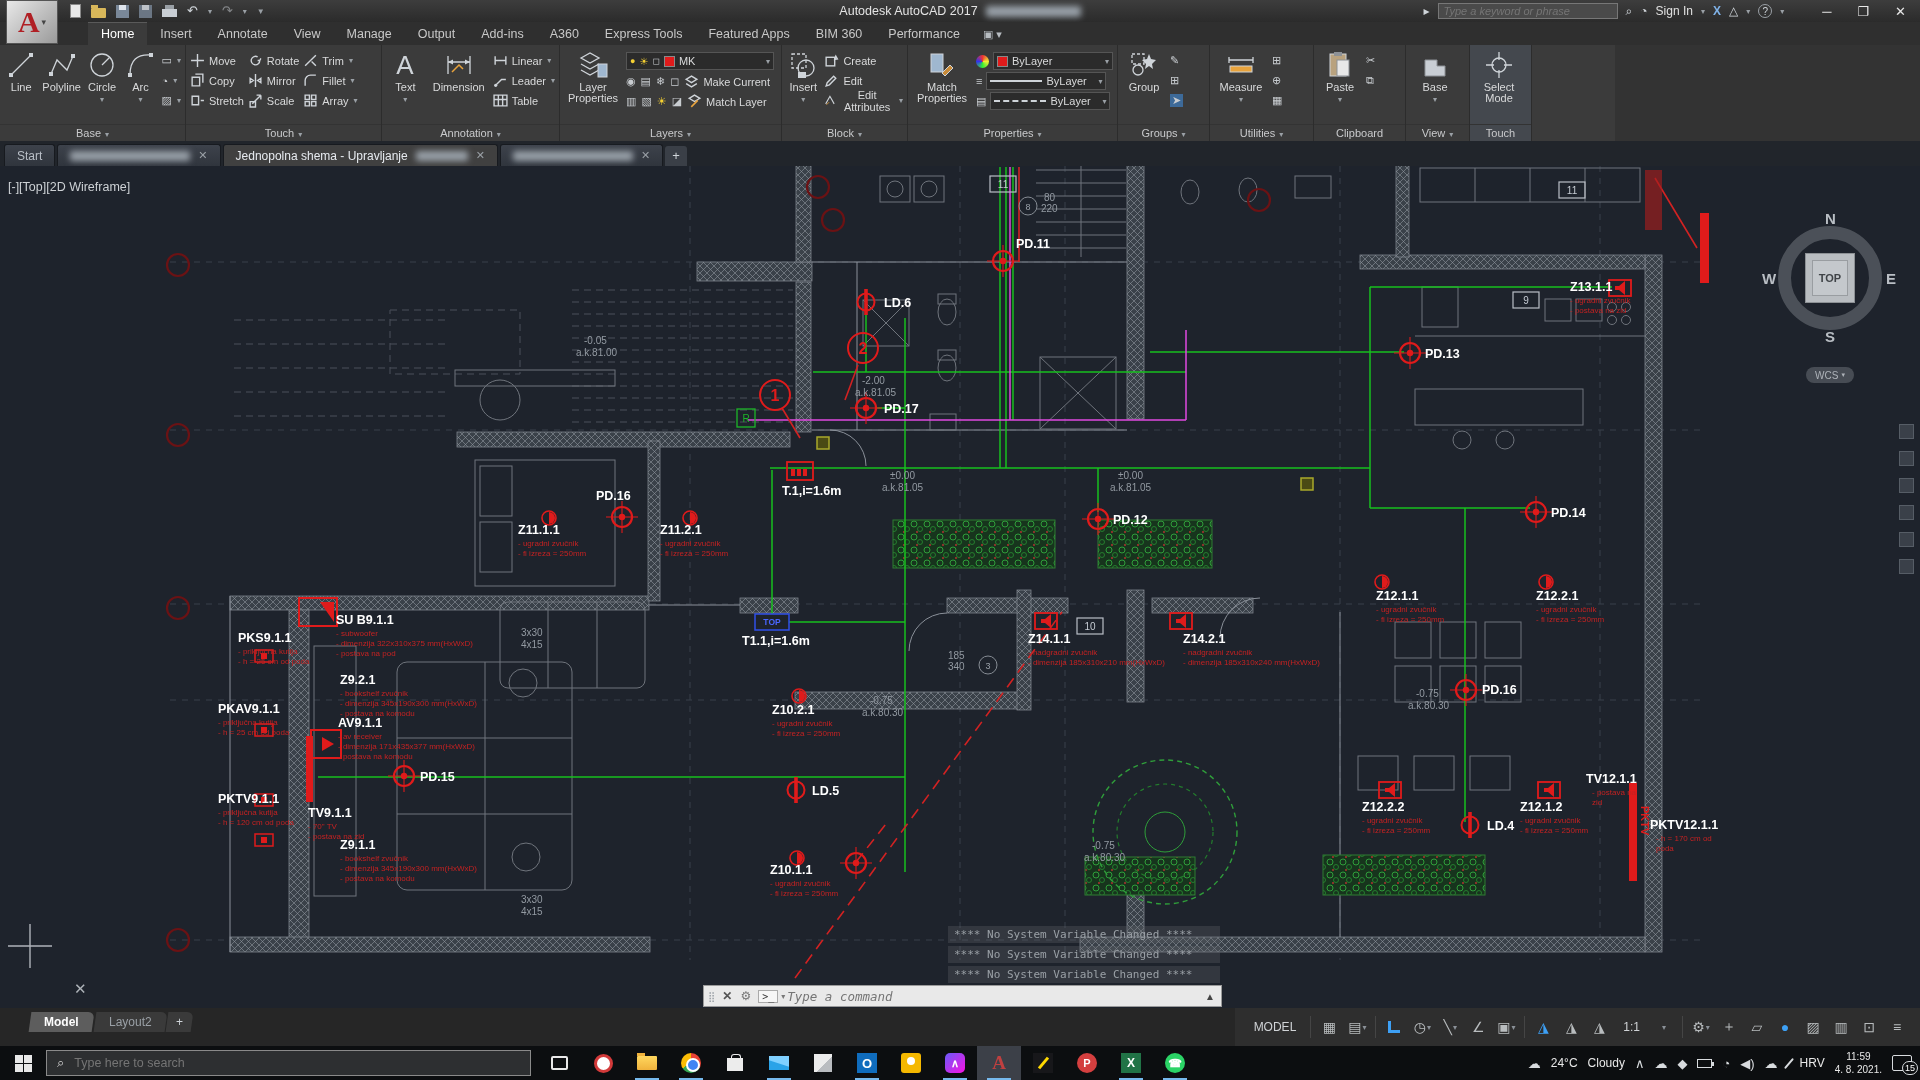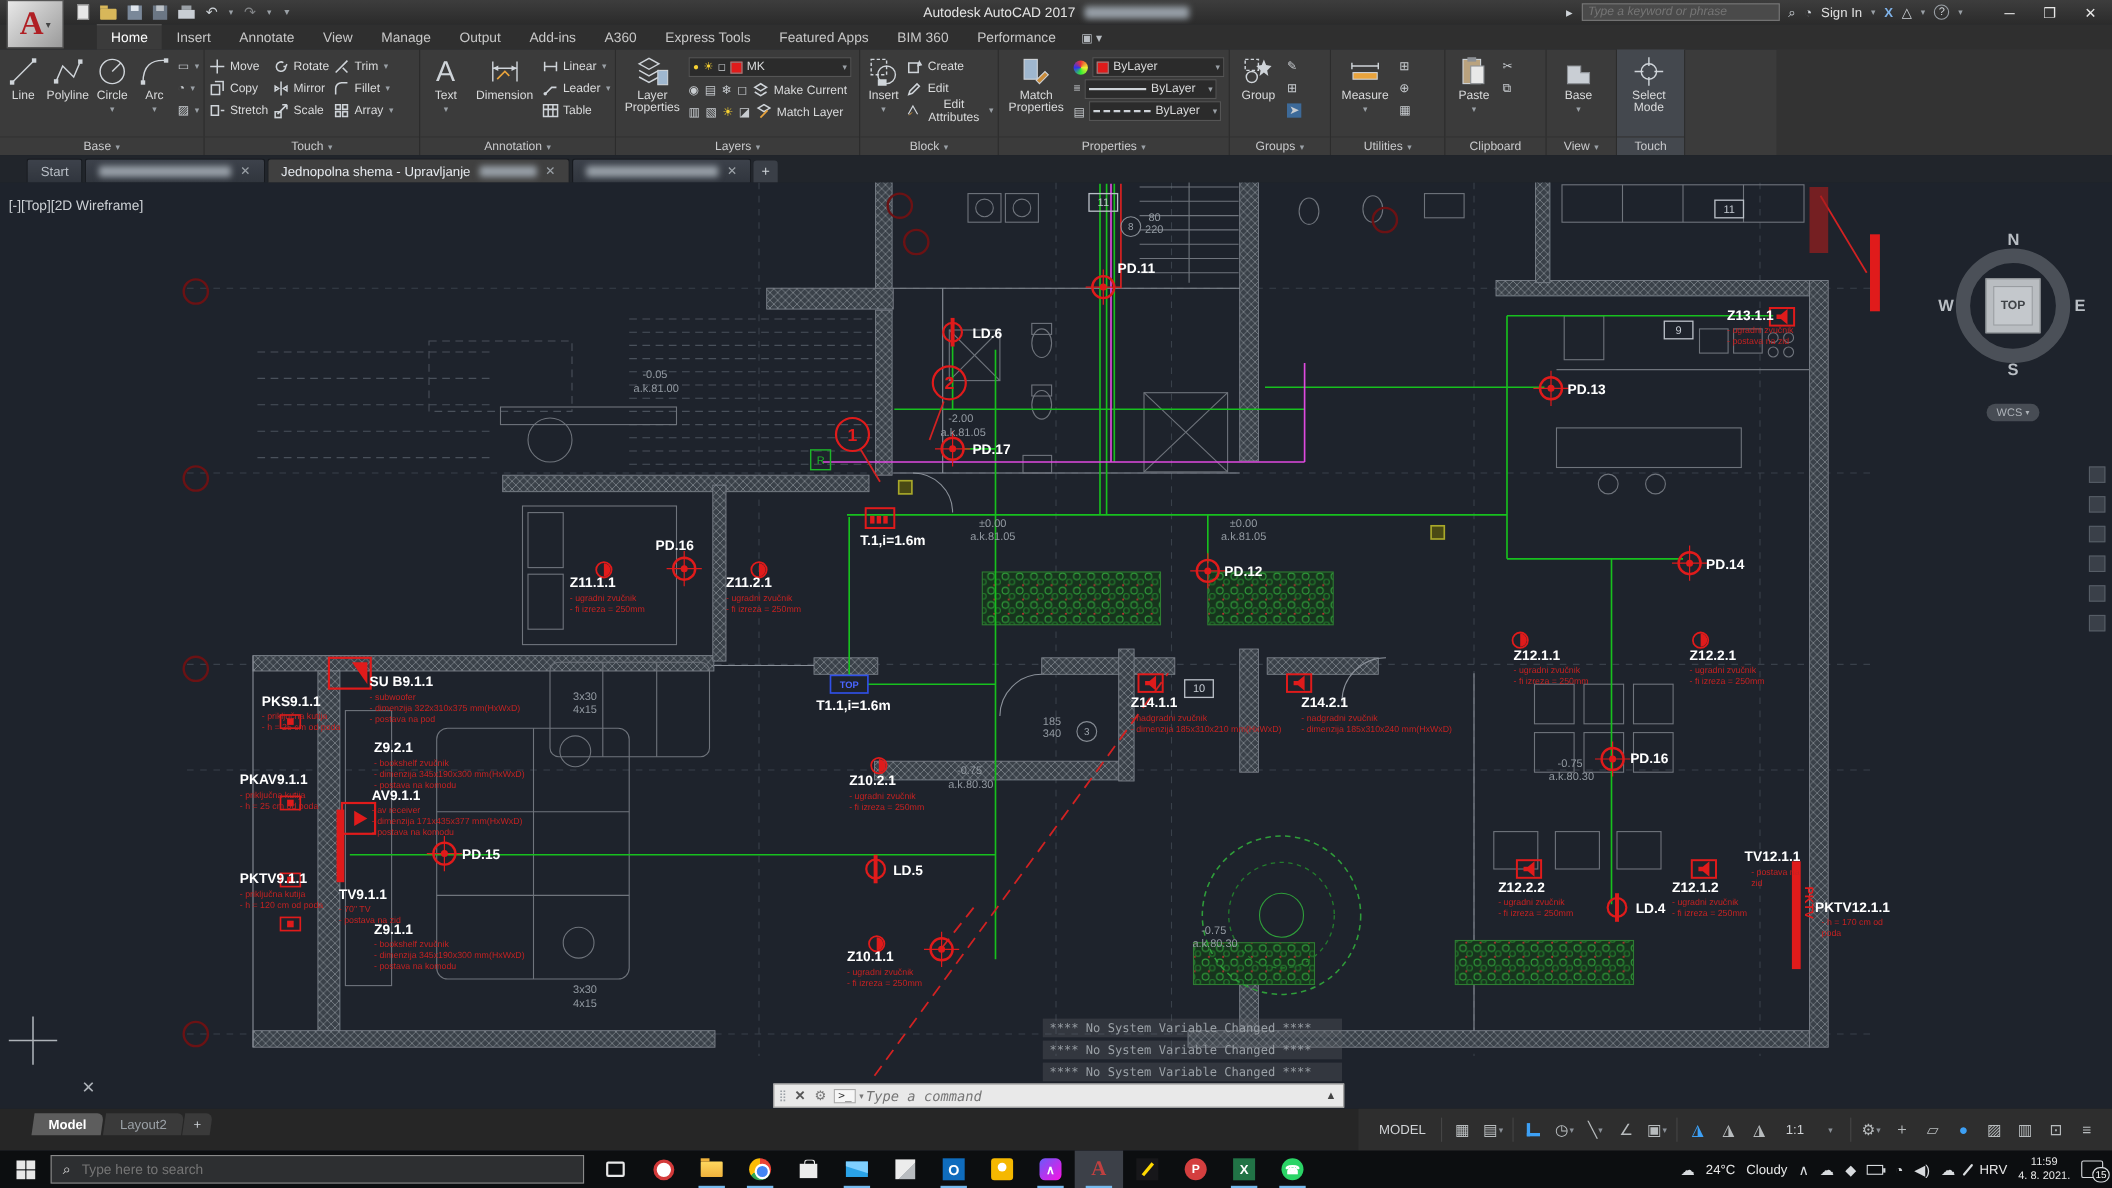--- a/index.html
+++ b/index.html
@@ -49,21 +49,21 @@
   .sbtn svg{width:15px;height:15px;}
   .tiny{color:#c8ccd0;font-size:11px;}
   .combo{display:flex;align-items:center;background:#2b2b2b;border:1px solid #555;height:18px;padding:0 3px;gap:4px;color:#d9dadb;font-size:11px;}
   .combo .sw{width:11px;height:11px;background:#e01b1b;border:1px solid #888;}
   .combo .cline{width:52px;height:0;border-top:2px solid #cfd4d9;}
   .combo .dd{margin-left:auto;color:#9aa0a6;font-size:8px;}
   .ryellow{color:#f5d033;} .rgray{color:#c8ccd0;}
   .icn{stroke:#cfd4d9;fill:none;stroke-width:1.3;}
   .icnf{fill:#cfd4d9;}
   
-  #filetabs{position:absolute;left:0;top:141px;width:1920px;height:25px;background:#21252b;display:flex;align-items:flex-end;padding-left:24px;gap:2px;}
+  #filetabs{position:absolute;left:0;top:141px;width:1920px;height:25px;background:#21252b;display:flex;align-items:flex-end;padding-left:4px;gap:2px;}
   .ftab{height:22px;display:flex;align-items:center;gap:8px;padding:0 12px;background:linear-gradient(#3d424b,#30353d);border:1px solid #171a1f;border-bottom:0;border-radius:3px 3px 0 0;color:#b9bfc7;font-size:12px;}
   .ftab.active{background:#404040;color:#e6eaef;}
   .ftab .x{color:#9aa0a6;font-size:11px;}
   .ftab-plus{width:22px;height:20px;background:#3a3f47;border-radius:3px 3px 0 0;color:#cfd4d9;text-align:center;line-height:20px;font-size:13px;}
   
   #canvas{position:absolute;left:0;top:166px;width:1920px;height:842px;background:#1e232c;}
   #vplabel{position:absolute;left:8px;top:14px;color:#cdd1d5;font-size:12.5px;z-index:5;}
   svg text{font-family:"Liberation Sans",sans-serif;}
   .tw{fill:#ffffff;font-size:12.5px;font-weight:bold;}
   .tr{fill:#c42222;font-size:8px;}

